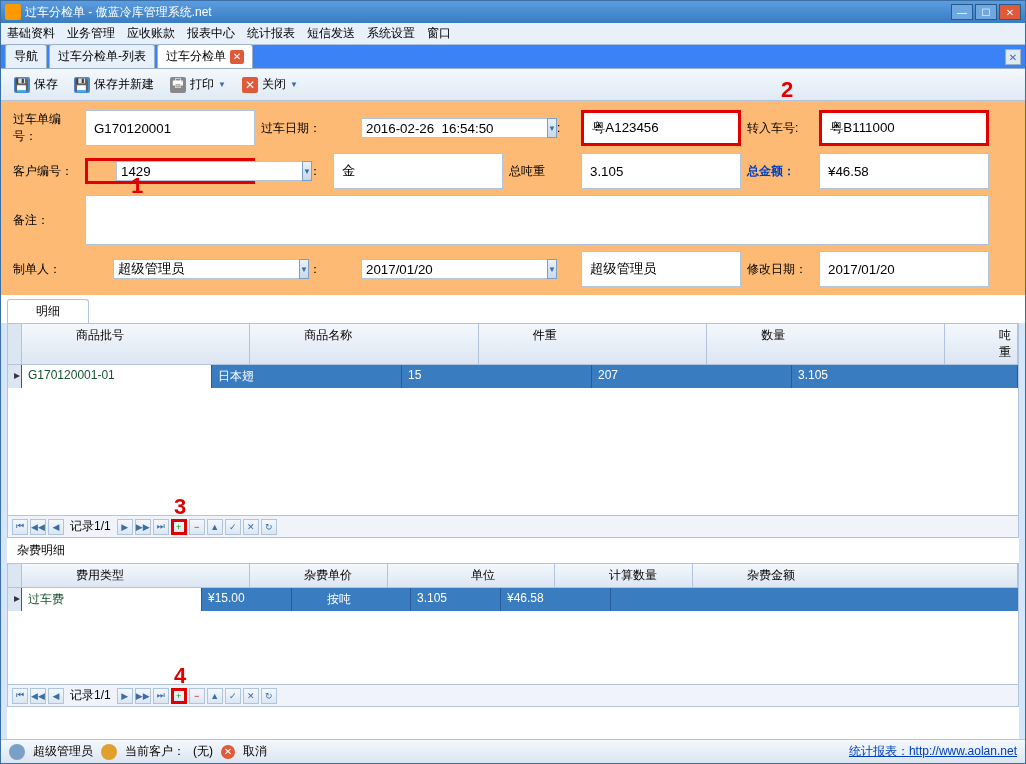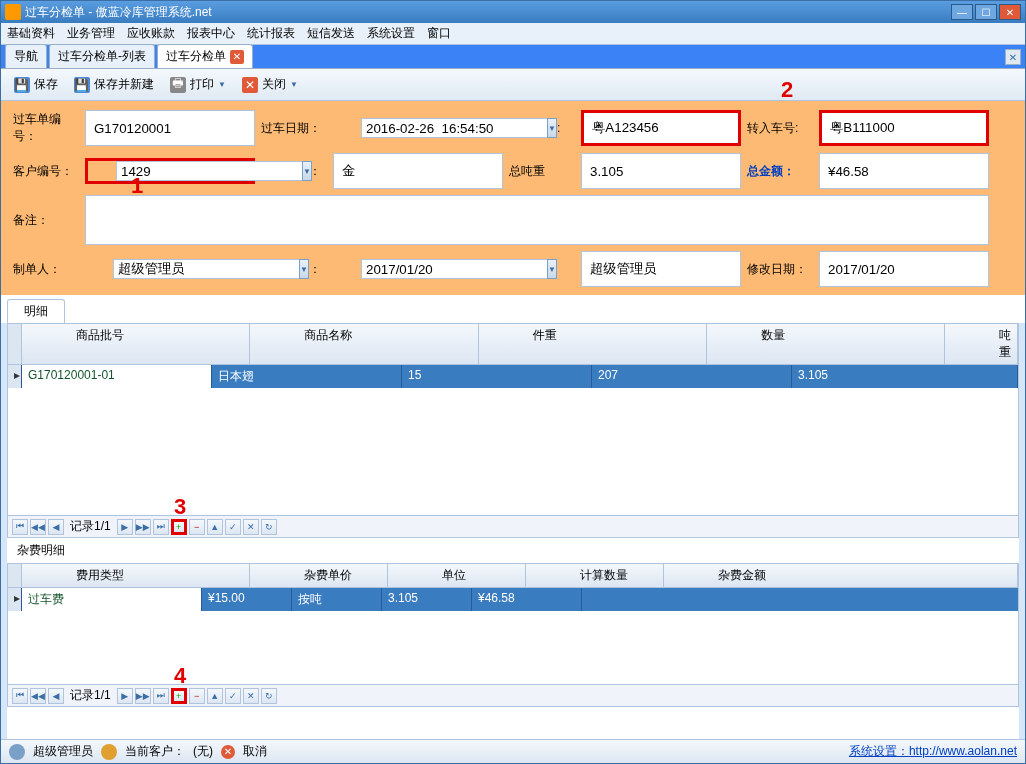--- a/index.html
+++ b/index.html
@@ -36,21 +36,21 @@
 .form-combo input { flex: 1; border: 1px solid #b0c4de; border-right: none; height: 20px; padding: 1px 4px; }
 .form-combo .dd { width: 18px; height: 20px; background: linear-gradient(#e8f0fa,#c8d8ea); border: 1px solid #7aa0c8; display: flex; align-items: center; justify-content: center; font-size: 8px; color: #3a6ea5; cursor: pointer; }
 
 .hi-red { border: 3px solid #e00000 !important; }
 .annot { position: absolute; color: #e00000; font-size: 22px; font-weight: bold; font-family: Arial; }
 
 .memo { grid-column: 2 / 9; height: 50px; border: 1px solid #b0c4de; resize: none; }
 .blue-label { color: #0040c0; font-weight: bold; }
 
 .tabs2 { background: #fff; padding: 4px 6px 0; display: flex; }
-.subtab { border: 1px solid #b0c4de; border-bottom: none; padding: 3px 16px; background: #fff; border-radius: 3px 3px 0 0; }
+.subtab { border: 1px solid #b0c4de; border-bottom: none; padding: 3px 28px; background: #fff; border-radius: 3px 3px 0 0; }
 
 .grid { background: #fff; margin: 0 6px; border: 1px solid #b0c4de; }
 .grid-head { display: flex; background: linear-gradient(#f4f8fc,#dce6f2); border-bottom: 1px solid #b0c4de; gap: 48px; }
 .grid-head .gh { padding: 3px 6px; border-right: 1px solid #b0c4de; }
 .grid-body { height: 150px; overflow: auto; background: #fff; }
 .grid-row { display: flex; }
 .grid-row.sel { background: #3a7cc0; color: #fff; }
 .grid-row .gc { padding: 3px 6px; border-right: 1px solid #cedcea; overflow: hidden; white-space: nowrap; }
 .grid-row.sel .gc { border-right-color: #2a5a9a; }
 .rowmark { width: 14px; background: #dce6f2; color: #333; text-align: center; border-right: 1px solid #b0c4de; }
@@ -63,21 +63,21 @@
 .nav-label { padding: 0 4px; }
 
 .subhead { padding: 4px 10px; background: #fff; margin: 0 6px; }
 
 .statusbar { height: 24px; background: linear-gradient(#f4f8fc,#dce6f2); border-top: 1px solid #b0c4de; display: flex; align-items: center; padding: 0 8px; gap: 8px; }
 .statusbar .sb-icon { width: 16px; height: 16px; border-radius: 50%; background: #7aa0c8; }
 .statusbar .link { color: #0040c0; text-decoration: underline; margin-left: auto; cursor: pointer; }
 .cancel-icon { width: 14px; height: 14px; border-radius: 50%; background: #e05a3a; color: #fff; display: flex; align-items: center; justify-content: center; font-size: 10px; }
 
 .gw1 { width: 190px; } .gw2 { width: 190px; } .gw3 { width: 190px; } .gw4 { width: 200px; } .gw5 { flex: 1; }
-.fw1 { width: 180px; } .fw2 { width: 90px; } .fw3 { width: 90px; } .fw4 { width: 90px; } .fw5 { flex: 1; }
+.fw1 { width: 180px; } .fw2 { width: 90px; } .fw3 { width: 90px; margin-left: 29px; } .fw4 { width: 90px; } .fw5 { flex: 1; }
 .text-right { text-align: left; }
 
 .form-wrap { position: relative; }
 </style>
 </head>
 <body>
 
 <div class="window">
   <div class="titlebar">
     <div class="app-icon"></div>
@@ -273,16 +273,16 @@
 
   <div class="statusbar">
     <div class="sb-icon"></div>
     <span>超级管理员</span>
     <div class="sb-icon" style="background:#e0a030"></div>
     <span>当前客户：</span>
     <span>(无)</span>
     <div class="cancel-icon">✕</div>
     <span>取消</span>
     <span class="link">
-      <span>系统设置：</span><span>http://www.aolan.net</span>
+      <span>统计报表：</span><span>http://www.aolan.net</span>
     </span>
   </div>
 </div>
 
 </body></html>

